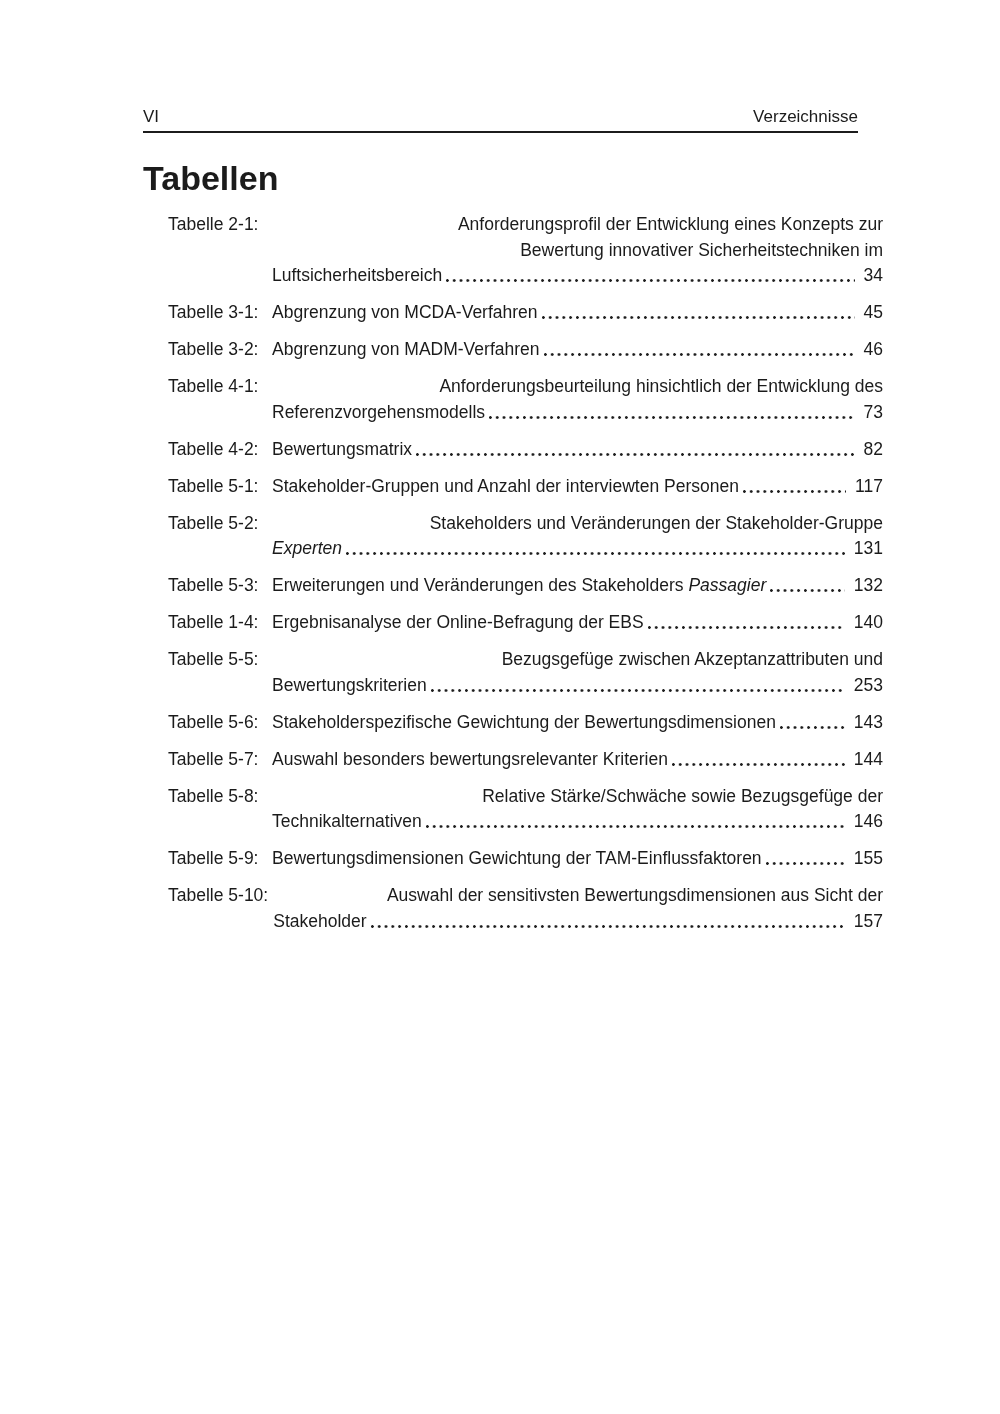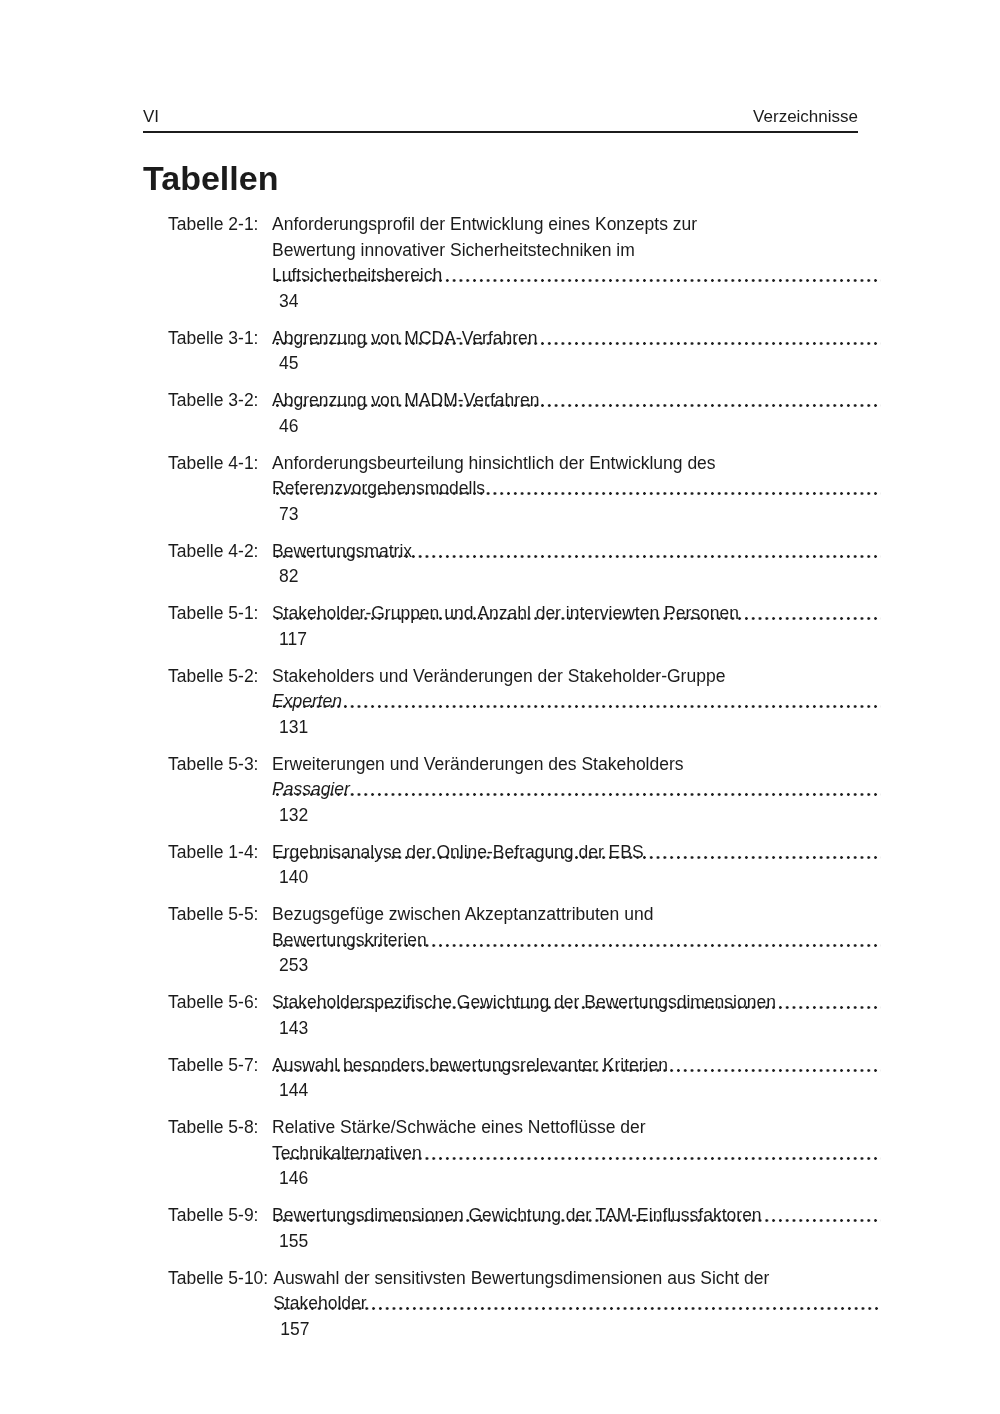--- a/index.html
+++ b/index.html
@@ -24,23 +24,23 @@
     left: 143px; top: 161px;
     font-size: 34px; line-height: 34px; font-weight: 700;
   }
   .toc {
     position: absolute;
     left: 152px; width: 715px; top: 212px;
     font-size: 17.5px; line-height: 25.5px; margin-left: 16px;
   }
   .entry { display: flex; margin-bottom: 11.5px; }
   .lbl { flex: 0 0 auto; min-width: 104px; padding-right: 5px; white-space: pre; }
-  .ebody { flex: 1 1 auto; min-width: 0; }
+  .ebody { flex: 1 1 auto; min-width: 0; text-align: right; }
   .pre { white-space: pre; }
-  .fin { display: flex; flex-direction: column; }
+  .fin { display: flex; }
   .txt { white-space: pre; }
   .it { font-style: italic; }
   .leader { flex: 1 1 auto; position: relative; min-width: 12px; }
   .leader::after {
     content: "";
     position: absolute; left: 4px; right: 2px; bottom: 6.5px; height: 3px;
     background-image: radial-gradient(circle at 1.4px 1.5px, #1e1e1e 1.1px, rgba(255,255,255,0) 1.6px);
     background-size: 6.8px 3px;
     background-repeat: repeat-x;
   }
@@ -193,21 +193,21 @@
           <span class="txt">Auswahl besonders bewertungsrelevanter Kriterien</span>
           <span class="leader"></span>
           <span class="pg">144</span>
         </div>
     </div>
   </div>
 
   <div class="entry">
     <div class="lbl">Tabelle 5-8:</div>
     <div class="ebody">
-      <div class="pre">Relative Stärke/Schwäche eines Nettoflüsse der</div>
+      <div class="pre">Relative Stärke/Schwäche sowie Bezugsgefüge der</div>
       <div class="fin">
           <span class="txt">Technikalternativen</span>
           <span class="leader"></span>
           <span class="pg">146</span>
         </div>
     </div>
   </div>
 
   <div class="entry">
     <div class="lbl">Tabelle 5-9:</div>

